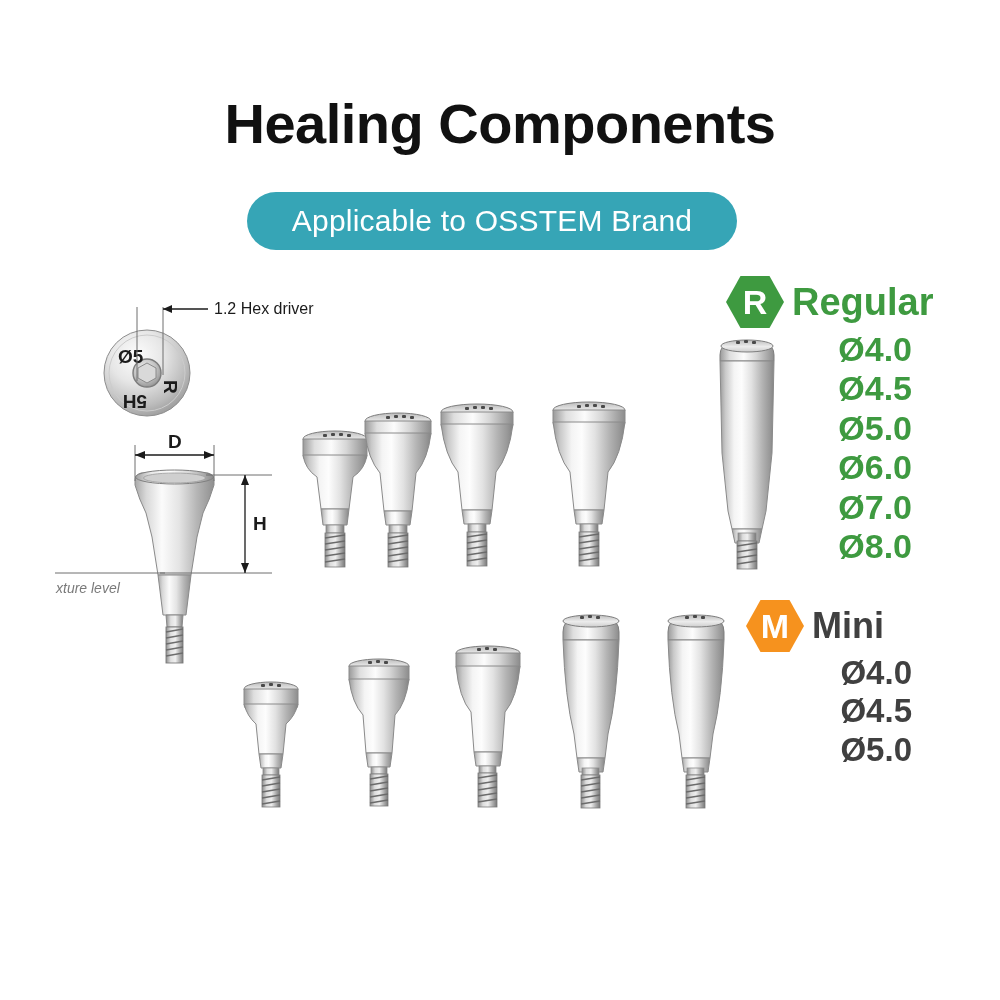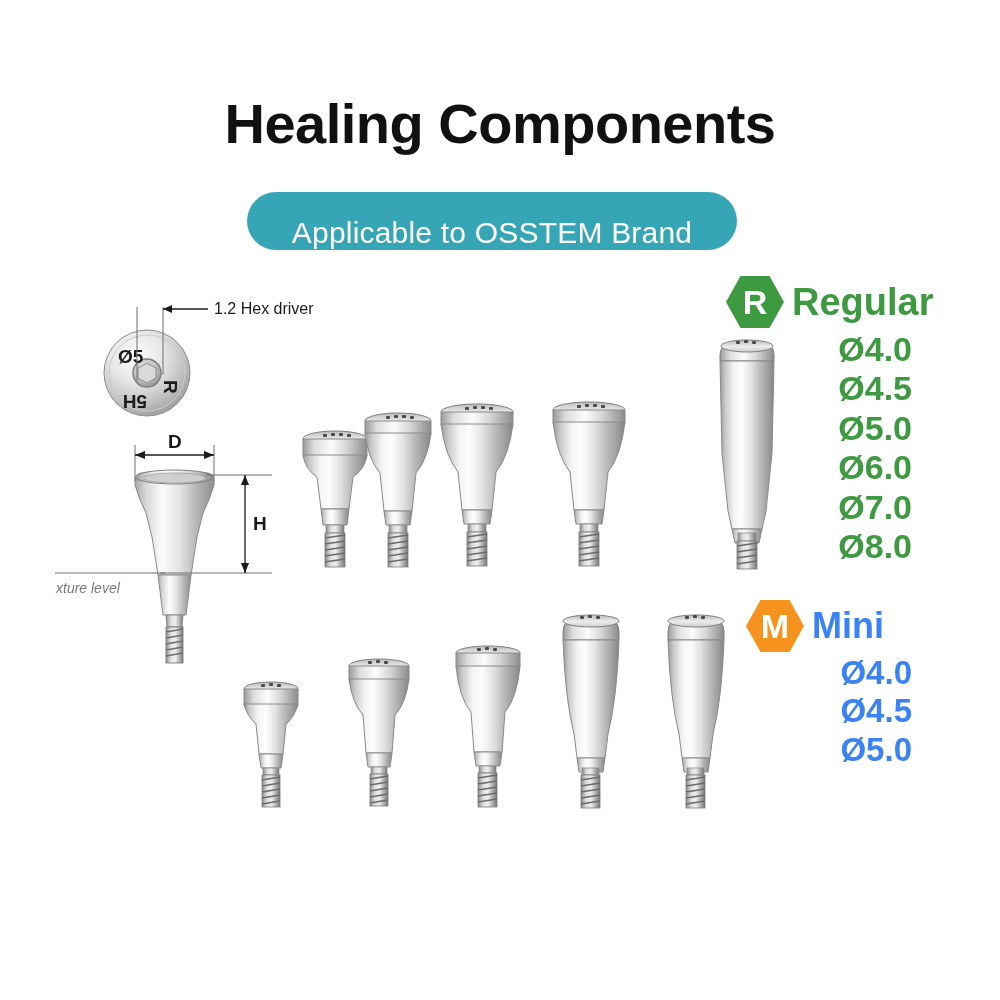--- a/index.html
+++ b/index.html
@@ -33,21 +33,21 @@
   }
   #badge {
     position: absolute;
     left: 247px;
     top: 192px;
     width: 490px;
     height: 58px;
     border-radius: 29px;
     background: #36A5B6;
     display: flex;
-    align-items: flex-end;
+    align-items: center;
     justify-content: center;
   }
   #badge-text {
     color: #ffffff;
     font-size: 30px;
     font-weight: normal;
     letter-spacing: 0.2px;
   }
 
   
@@ -97,21 +97,21 @@
   }
   #legend-regular { left: 726px; top: 276px; }
   #legend-regular .hex { background: #3E9A40; }
   #legend-regular .legend-title,
   #legend-regular .size-item { color: #3E9A40; }
   #legend-regular .size-list { width: 186px; }
 
   #legend-mini { left: 746px; top: 600px; }
   #legend-mini .hex { background: #F6921E; }
   #legend-mini .legend-title,
-  #legend-mini .size-item { color: #3b82f6; }
+  #legend-mini .size-item { color: #404040; }
   #legend-mini .size-list { width: 166px; }
   #legend-mini .legend-title { font-size: 36px; }
   #legend-mini .size-item { font-size: 33px; }
 
   
   #tech-drawing {
     position: absolute;
     left: 40px;
     top: 285px;
     width: 300px;

